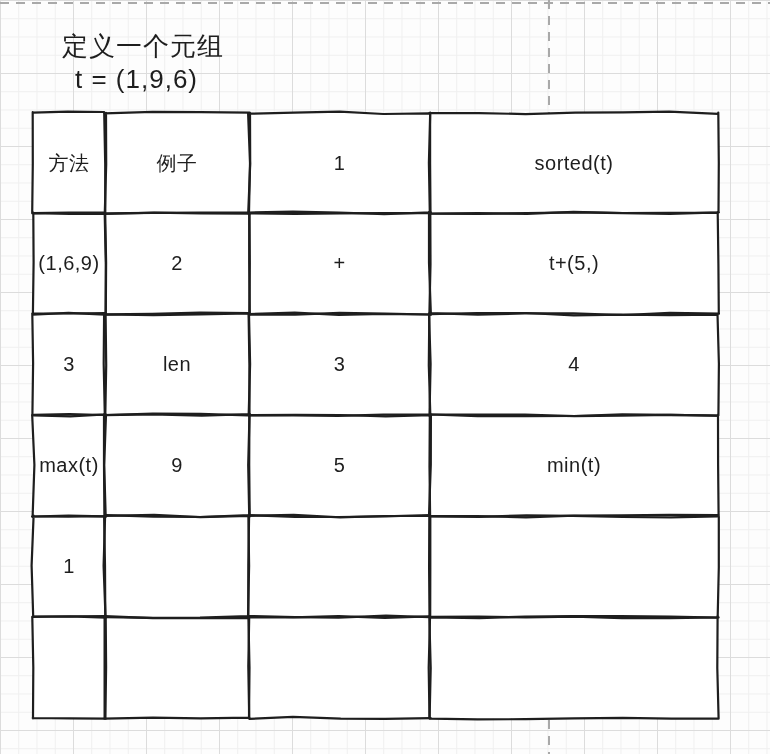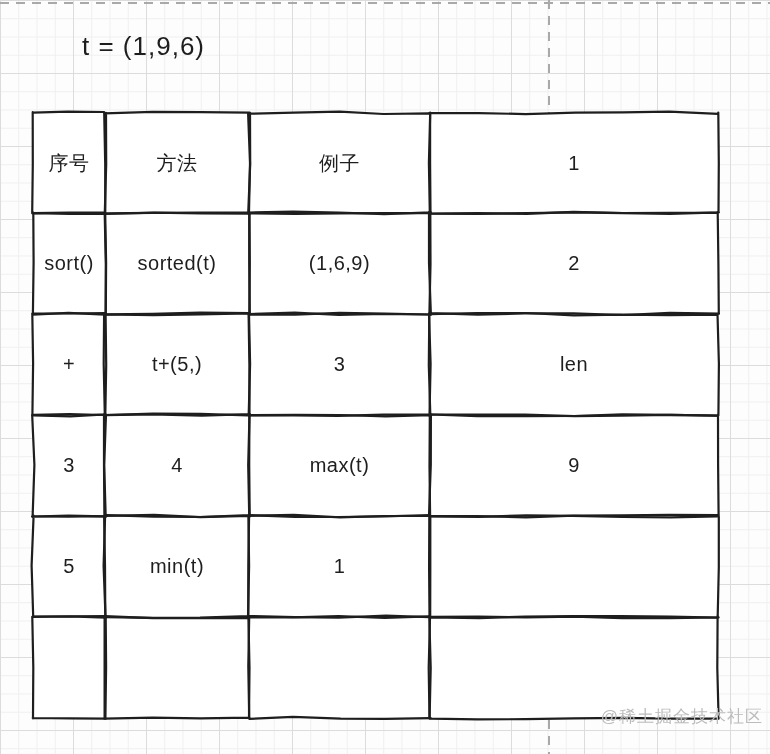--- a/index.html
+++ b/index.html
@@ -22,21 +22,21 @@
     background:repeating-linear-gradient(to right,#a9a9a9 0 9px,transparent 9px 16px);
   }
   .dashed-v{
     position:absolute;left:548px;top:0;width:2px;height:754px;z-index:1;
     background:repeating-linear-gradient(to bottom,#a9a9a9 0 9px,transparent 9px 16px);
   }
   .title-block{
     position:absolute;left:62px;top:30px;z-index:2;
     font-size:26px;line-height:33px;letter-spacing:1px;
   }
-  .title-line2{margin-left:20px;}
+  .title-line2{margin-left:13px;}
   .sketch-table{
     position:absolute;left:33px;top:113px;width:685px;height:605px;z-index:2;
   }
   .sketch-table svg{position:absolute;left:-6px;top:-6px;}
   .tbl{
     position:absolute;left:0;top:0;width:685px;height:605px;
     display:grid;
     grid-template-columns:72px 144px 181px 288px;
     grid-template-rows:100px 101px 101px 101px 101px 101px;
   }
@@ -52,20 +52,21 @@
 </style>
 </head>
 <body>
 
 <div class="paper">
 
   <div class="dashed-h"></div>
   <div class="dashed-v"></div>
 
   <div class="title-block">
+    <div class="title-line1">定义一个元组</div>
     <div class="title-line2">t = (1,9,6)</div>
   </div>
 
   <div class="sketch-table">
     <svg id="sketch-borders" width="697" height="617" viewBox="-6 -6 697 617">
         <rect x="0" y="0" width="72" height="100" fill="#ffffff"></rect>
         <rect x="72" y="0" width="144" height="100" fill="#ffffff"></rect>
         <rect x="216" y="0" width="181" height="100" fill="#ffffff"></rect>
         <rect x="397" y="0" width="288" height="100" fill="#ffffff"></rect>
         <rect x="0" y="100" width="72" height="101" fill="#ffffff"></rect>
@@ -107,26 +108,24 @@
         <path d="M-0.9 403.5 L35.3 403.7 L71.4 403.2 M72.1 402.7 L70.6 453.1 L72.5 503.9 M72.8 504.6 L37.2 503.5 L-0.5 503.8 M0.2 503.5 L-1.4 452.6 L0.6 402.6" fill="none" stroke="#1e1e1e" stroke-width="2.2" stroke-linecap="round"></path>
         <path d="M71.8 402.8 L121.1 401.9 L167.3 404.2 L216.3 402.9 M216.1 402.6 L215.3 452.7 L215.3 504.8 M215.8 503.1 L167.0 504.5 L120.7 504.8 L72.6 504.1 M72.3 504.2 L72.0 452.6 L71.1 403.0" fill="none" stroke="#1e1e1e" stroke-width="2.2" stroke-linecap="round"></path>
         <path d="M215.8 402.2 L261.9 403.8 L305.6 404.0 L352.7 403.3 L396.9 402.0 M396.3 403.7 L396.1 454.7 L396.5 503.3 M396.4 504.1 L353.0 502.7 L305.5 504.6 L261.8 504.2 L216.4 503.0 M215.0 504.9 L216.1 452.9 L215.4 403.0" fill="none" stroke="#1e1e1e" stroke-width="2.2" stroke-linecap="round"></path>
         <path d="M397.8 403.0 L444.0 403.1 L493.0 404.3 L541.3 402.6 L588.6 402.3 L636.1 401.8 L685.3 402.1 M685.8 403.8 L685.8 454.5 L684.7 503.0 M685.6 504.4 L637.2 505.2 L589.0 505.2 L542.0 503.7 L493.0 504.5 L445.7 503.5 L397.9 503.8 M397.2 504.0 L397.3 454.2 L397.3 402.9" fill="none" stroke="#1e1e1e" stroke-width="2.2" stroke-linecap="round"></path>
         <path d="M-0.4 503.5 L36.6 503.3 L72.9 503.0 M72.7 503.1 L73.1 553.8 L72.4 605.7 M72.8 605.7 L37.0 605.3 L-0.3 605.0 M0.0 605.5 L0.3 554.5 L-0.7 504.3" fill="none" stroke="#1e1e1e" stroke-width="2.2" stroke-linecap="round"></path>
         <path d="M72.1 503.2 L119.7 505.2 L169.0 505.2 L216.2 504.8 M216.2 504.1 L215.3 553.3 L216.2 605.2 M216.5 604.6 L167.5 605.3 L119.9 604.7 L71.2 605.6 M71.6 604.9 L71.6 553.2 L71.6 504.3" fill="none" stroke="#1e1e1e" stroke-width="2.2" stroke-linecap="round"></path>
         <path d="M216.0 504.5 L259.9 504.3 L305.6 503.1 L351.7 504.9 L396.2 503.4 M397.0 504.6 L395.7 554.8 L396.5 605.8 M397.7 605.2 L352.3 605.9 L307.7 605.7 L259.9 603.8 L216.4 605.9 M216.0 604.5 L216.5 554.5 L215.4 504.3" fill="none" stroke="#1e1e1e" stroke-width="2.2" stroke-linecap="round"></path>
         <path d="M397.0 504.4 L446.4 505.1 L492.0 503.6 L540.7 503.1 L587.8 503.1 L637.2 503.5 L685.0 504.7 M684.6 503.4 L684.3 555.2 L685.6 605.6 M685.6 605.6 L638.4 605.7 L589.7 604.9 L541.0 605.3 L492.5 606.2 L444.7 606.4 L397.2 605.6 M396.6 605.4 L397.7 554.9 L396.3 503.4" fill="none" stroke="#1e1e1e" stroke-width="2.2" stroke-linecap="round"></path>
       </svg>
     <div class="tbl">
-      <div class="cell">序号</div>
       <div class="cell">方法</div>
       <div class="cell">例子</div>
 
       <div class="cell">1</div>
-      <div class="cell">sort()</div>
       <div class="cell">sorted(t)</div>
       <div class="cell">(1,6,9)</div>
 
       <div class="cell">2</div>
       <div class="cell">+</div>
       <div class="cell">t+(5,)</div>
 
       <div class="cell">3</div>
       <div class="cell">len</div>
       <div class="cell">3</div>
@@ -134,14 +133,13 @@
       <div class="cell">4</div>
       <div class="cell">max(t)</div>
       <div class="cell">9</div>
 
       <div class="cell">5</div>
       <div class="cell">min(t)</div>
       <div class="cell">1</div>
     </div>
   </div>
 
-  <div class="watermark">@稀土掘金技术社区</div>
 </div>
 
 </body></html>

